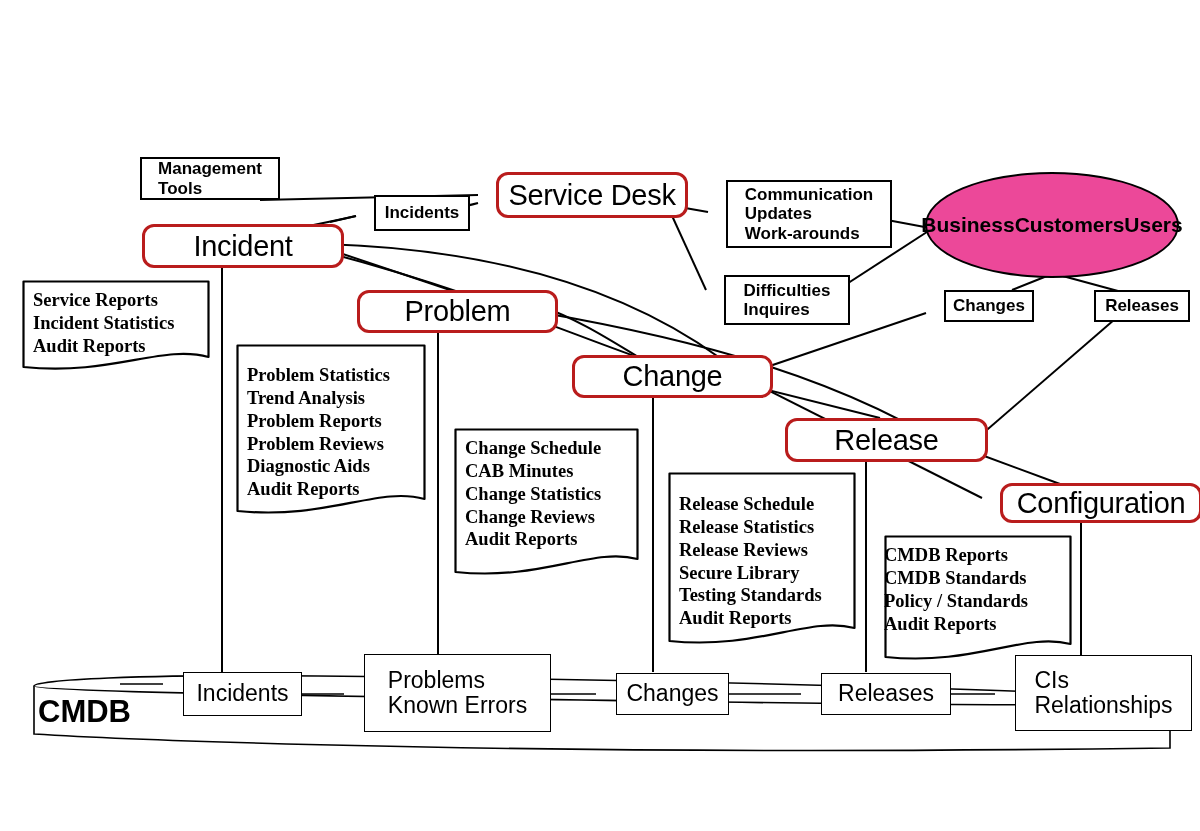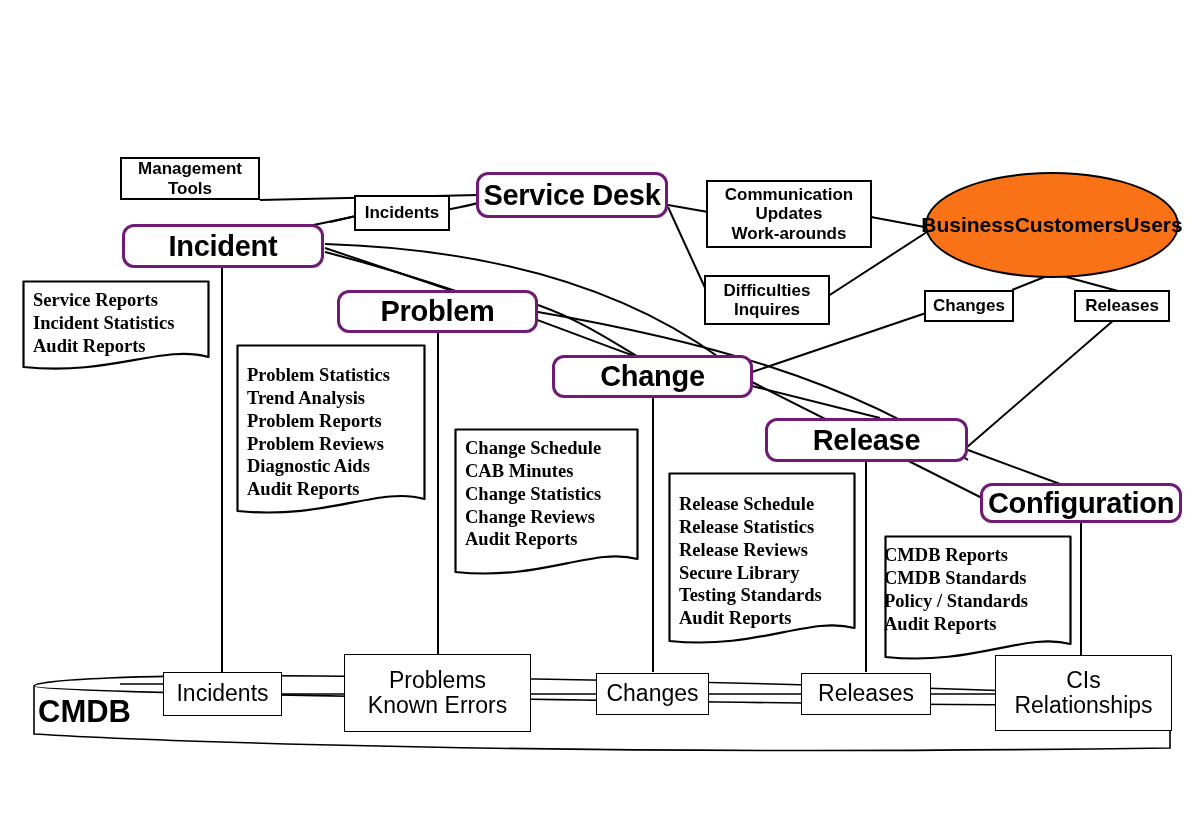--- a/index.html
+++ b/index.html
@@ -36,29 +36,30 @@
     z-index: 40;
   }
 
   .node {
     position: absolute;
     box-sizing: border-box;
     background: #ffffff;
     display: flex;
     align-items: center;
     justify-content: center;
-    text-align: center;
+    text-align: left;
     z-index: 20;
+    margin-left: 20px;
   }
 
   
   .proc {
-    border: 3px solid #701a75;
+    border: 3px solid #b91c1c;
     border-radius: 12px;
-    font-weight: bold;
+    font-weight: normal;
     letter-spacing: -0.3px;
   }
   .proc.big { font-size: 29px; }
 
   
   .data-box {
     border: 2.5px solid #000;
     font-weight: bold;
     font-size: 17px;
     line-height: 1.12;
@@ -92,21 +93,21 @@
     line-height: 1.235;
     white-space: pre;
     z-index: 2;
   }
 
   
   .ellipse {
     position: absolute;
     border: 2.5px solid #000;
     border-radius: 50%;
-    background: #f97316;
+    background: #ec4899;
     display: flex;
     align-items: center;
     justify-content: center;
     text-align: center;
     font-weight: bold;
     font-size: 21px;
     line-height: 1.28;
     z-index: 25;
   }
 

